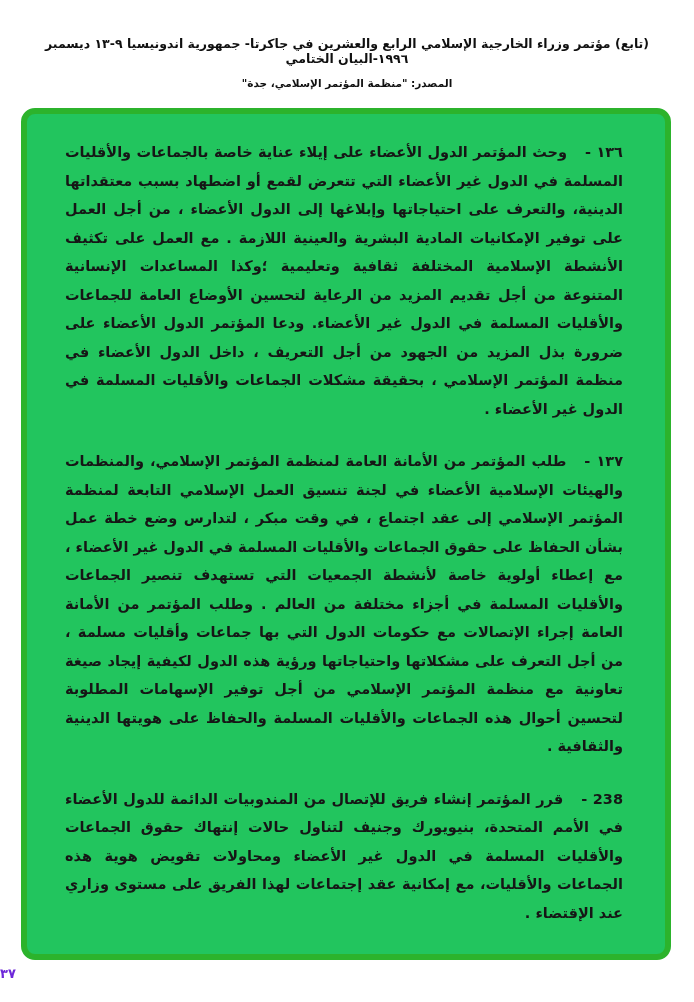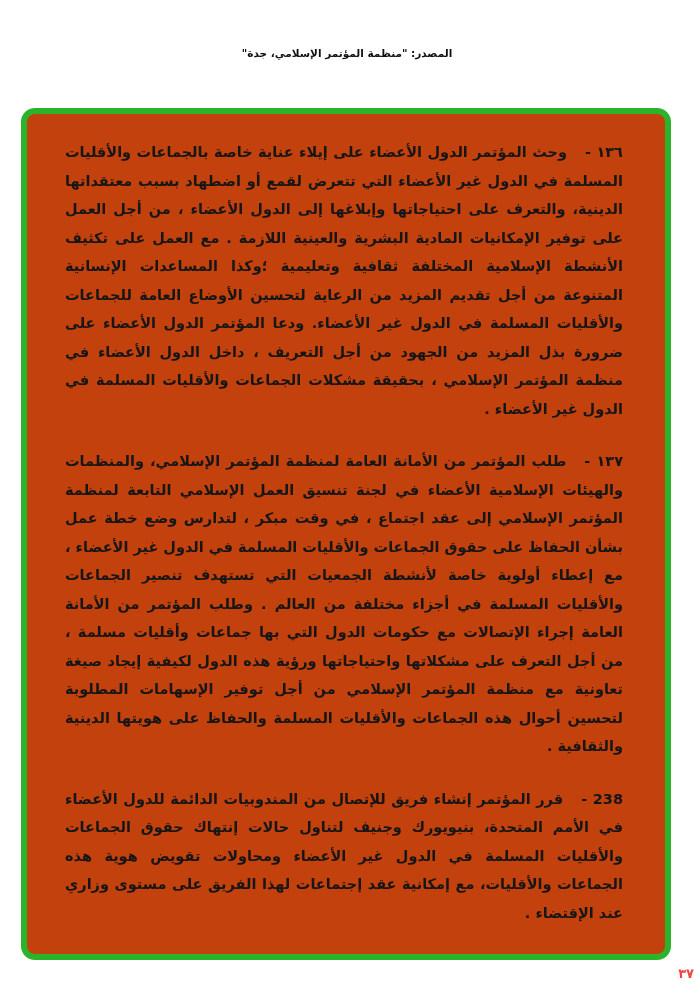--- a/index.html
+++ b/index.html
@@ -35,49 +35,50 @@
     left: 21px;
     top: 108px;
     width: 650px;
     height: 852px;
     box-sizing: border-box;
     border: 6px solid #2cb32c;
     border-radius: 14px;
     padding: 24px 42px 0 38px;
     direction: rtl;
     overflow: hidden;
-    background: #c2410c;
+    background: #22c55e;
   }
   .para {
     margin: 0 0 24px 0;
     font-size: 14.5px;
     font-weight: 600;
     line-height: 28.5px;
     text-align: justify;
     color: #161616;
   }
   .para-num {
     margin-left: 18px;
     white-space: nowrap;
   }
   .page-number {
     position: absolute;
     top: 966px;
     left: 0;
     width: 100%;
-    text-align: right;
+    text-align: left;
     font-size: 13px;
     font-weight: bold;
-    color: #ef4444;
+    color: #6d28d9;
   }
 </style>
 </head>
 <body>
 
 <div class="page-header">
+  <div class="header-title">(تابع) مؤتمر وزراء الخارجية الإسلامي الرابع والعشرين في جاكرتا- جمهورية اندونيسيا ٩-١٣ ديسمبر ١٩٩٦-البيان الختامي</div>
   <div class="header-source">المصدر: "منظمة المؤتمر الإسلامي، جدة"</div>
 </div>
 
 <div class="content-box" id="paragraph-container">
 
   <p class="para">
     <span class="para-num">١٣٦ -</span><span class="para-text">وحث المؤتمر الدول الأعضاء على إيلاء عناية خاصة بالجماعات والأقليات المسلمة في الدول غير الأعضاء التي تتعرض لقمع أو اضطهاد بسبب معتقداتها الدينية،  والتعرف على احتياجاتها وإبلاغها إلى الدول الأعضاء ، من أجل العمل على توفير الإمكانيات المادية البشرية والعينية اللازمة . مع العمل على تكثيف الأنشطة الإسلامية المختلفة ثقافية وتعليمية ؛وكذا المساعدات الإنسانية المتنوعة من أجل تقديم المزيد من الرعاية لتحسين الأوضاع العامة للجماعات والأقليات المسلمة في الدول غير الأعضاء. ودعا المؤتمر الدول الأعضاء على ضرورة بذل المزيد من الجهود من أجل التعريف ، داخل الدول الأعضاء في منظمة المؤتمر الإسلامي ، بحقيقة مشكلات الجماعات والأقليات المسلمة في الدول غير الأعضاء .</span>
   </p>
 
   <p class="para">

